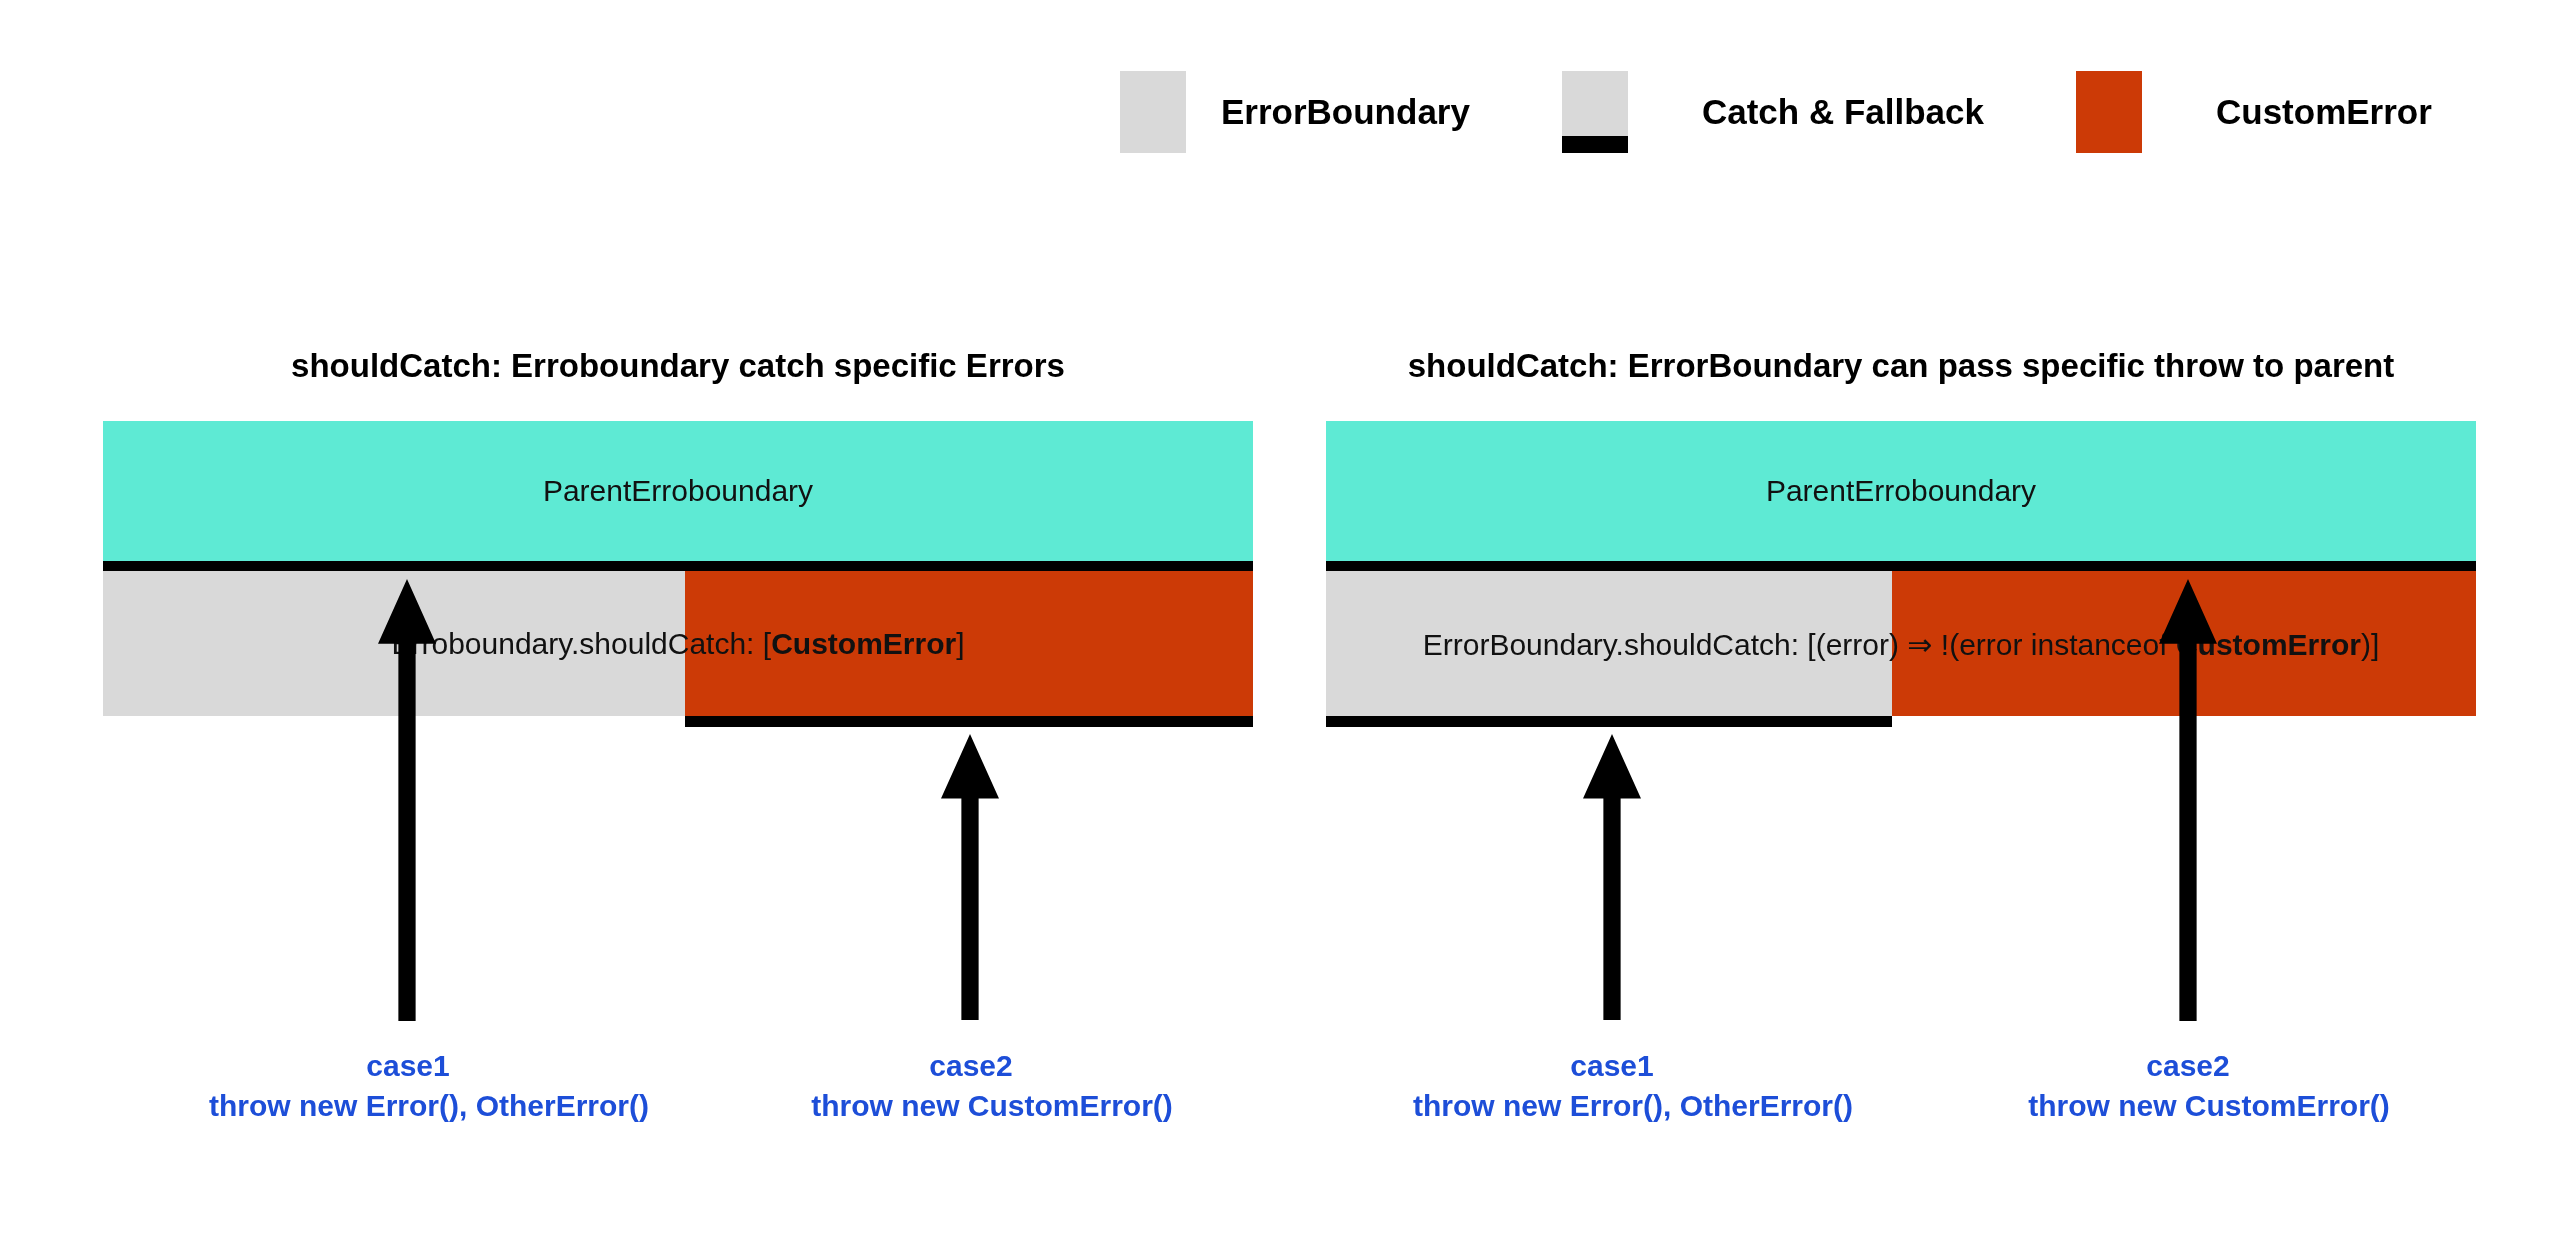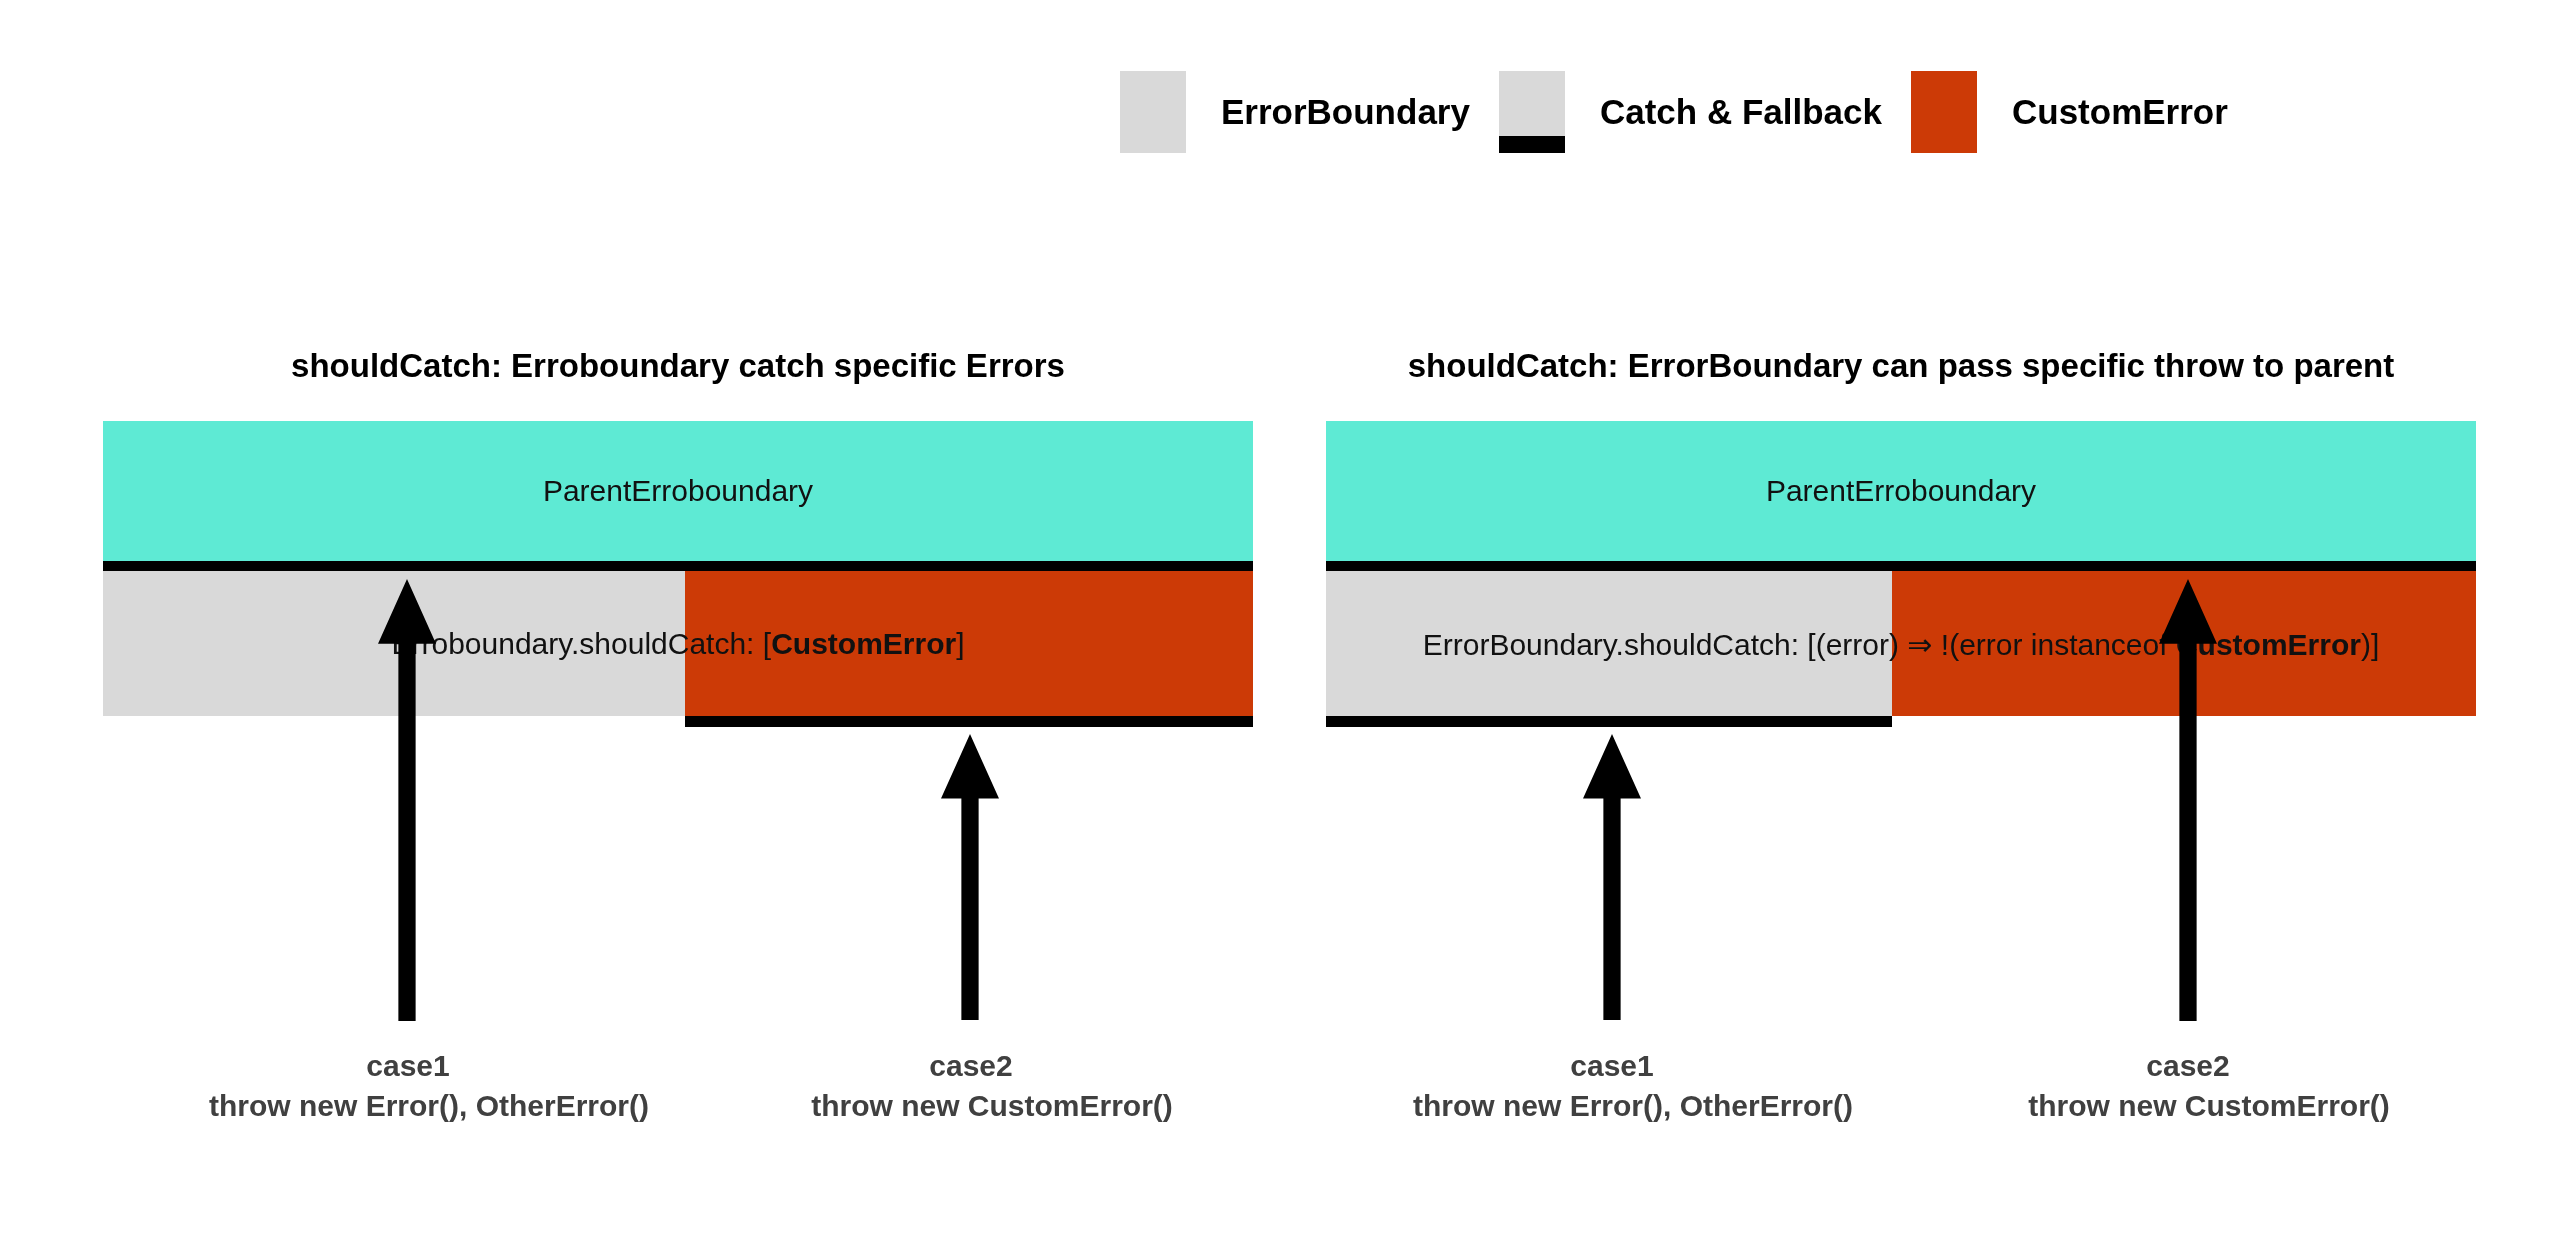--- a/index.html
+++ b/index.html
@@ -10,21 +10,21 @@
     overflow:hidden;
   }
   #canvas{position:relative;width:2128px;height:1236px;}
 
   
   .legend{
     position:absolute;left:1120px;top:71px;
     display:flex;align-items:flex-start;
   }
   .legend-item{display:flex;align-items:flex-start;}
-  .legend-item + .legend-item{margin-left:29px;}
+  .legend-item + .legend-item{margin-left:92px;gap:39px;}
   .swatch{
     width:66px;height:82px;flex:0 0 auto;position:relative;
   }
   .swatch.gray{background:#d9d9d9;}
   .swatch.orange{background:#cc3a06;}
   .swatch.gray-bar{background:#d9d9d9;}
   .swatch.gray-bar::after{
     content:"";position:absolute;left:0;right:0;bottom:0;height:17.3px;background:#000;
   }
   .legend-label{
@@ -71,21 +71,21 @@
   .bottom-bar-row{position:relative;height:10.3px;width:100%;}
   .bottom-bar{position:absolute;top:0;height:10.3px;background:#000;}
 
   
   .arrow{position:absolute;width:58px;}
   .arrow svg{display:block;width:58px;height:100%;}
 
   
   .case-label{
     position:absolute;text-align:center;
-    font-size:30px;font-weight:bold;color:#404040;
+    font-size:30px;font-weight:bold;color:#1d4ed8;
     line-height:1.32;white-space:nowrap;
     transform:translateX(-50%);
   }
   .case-label .case-line2{display:block;margin-left:42px;}
 </style>
 </head>
 <body>
 
 <div id="canvas">
 

